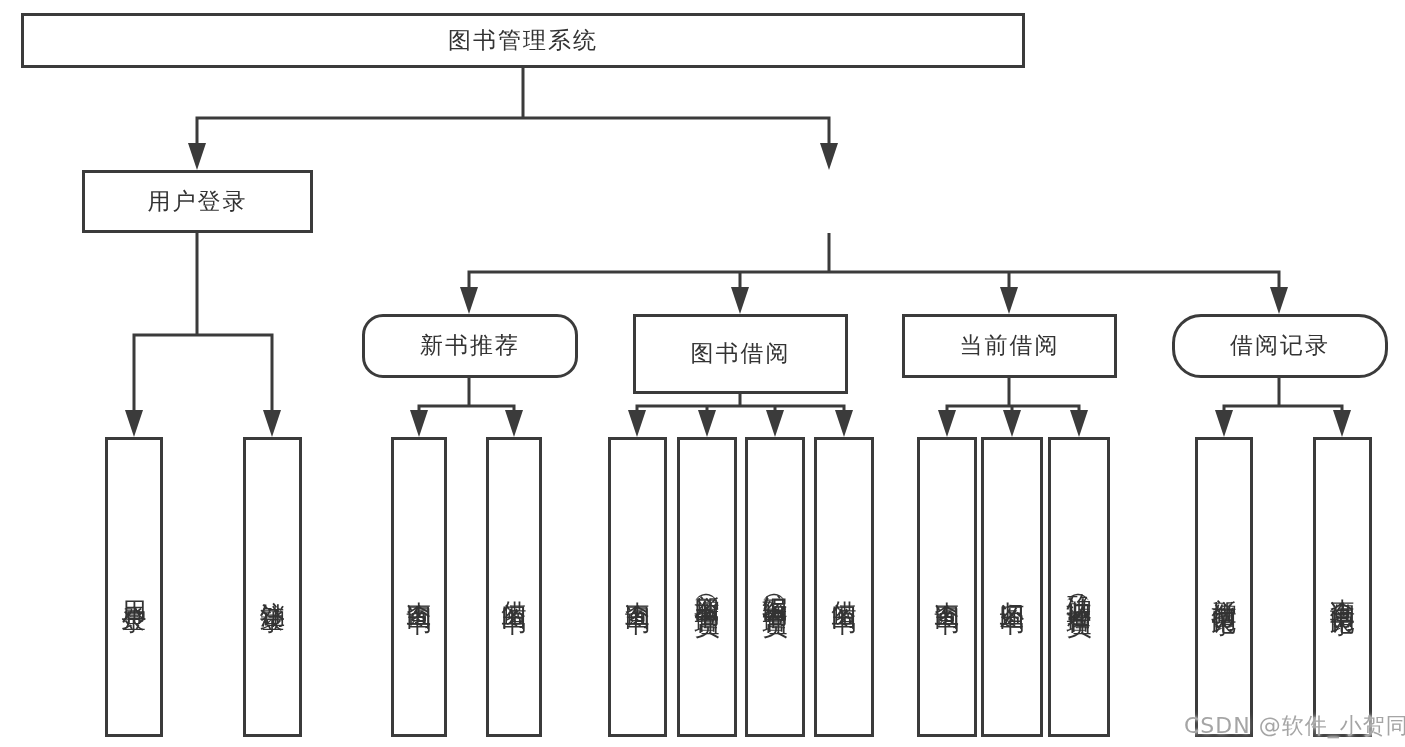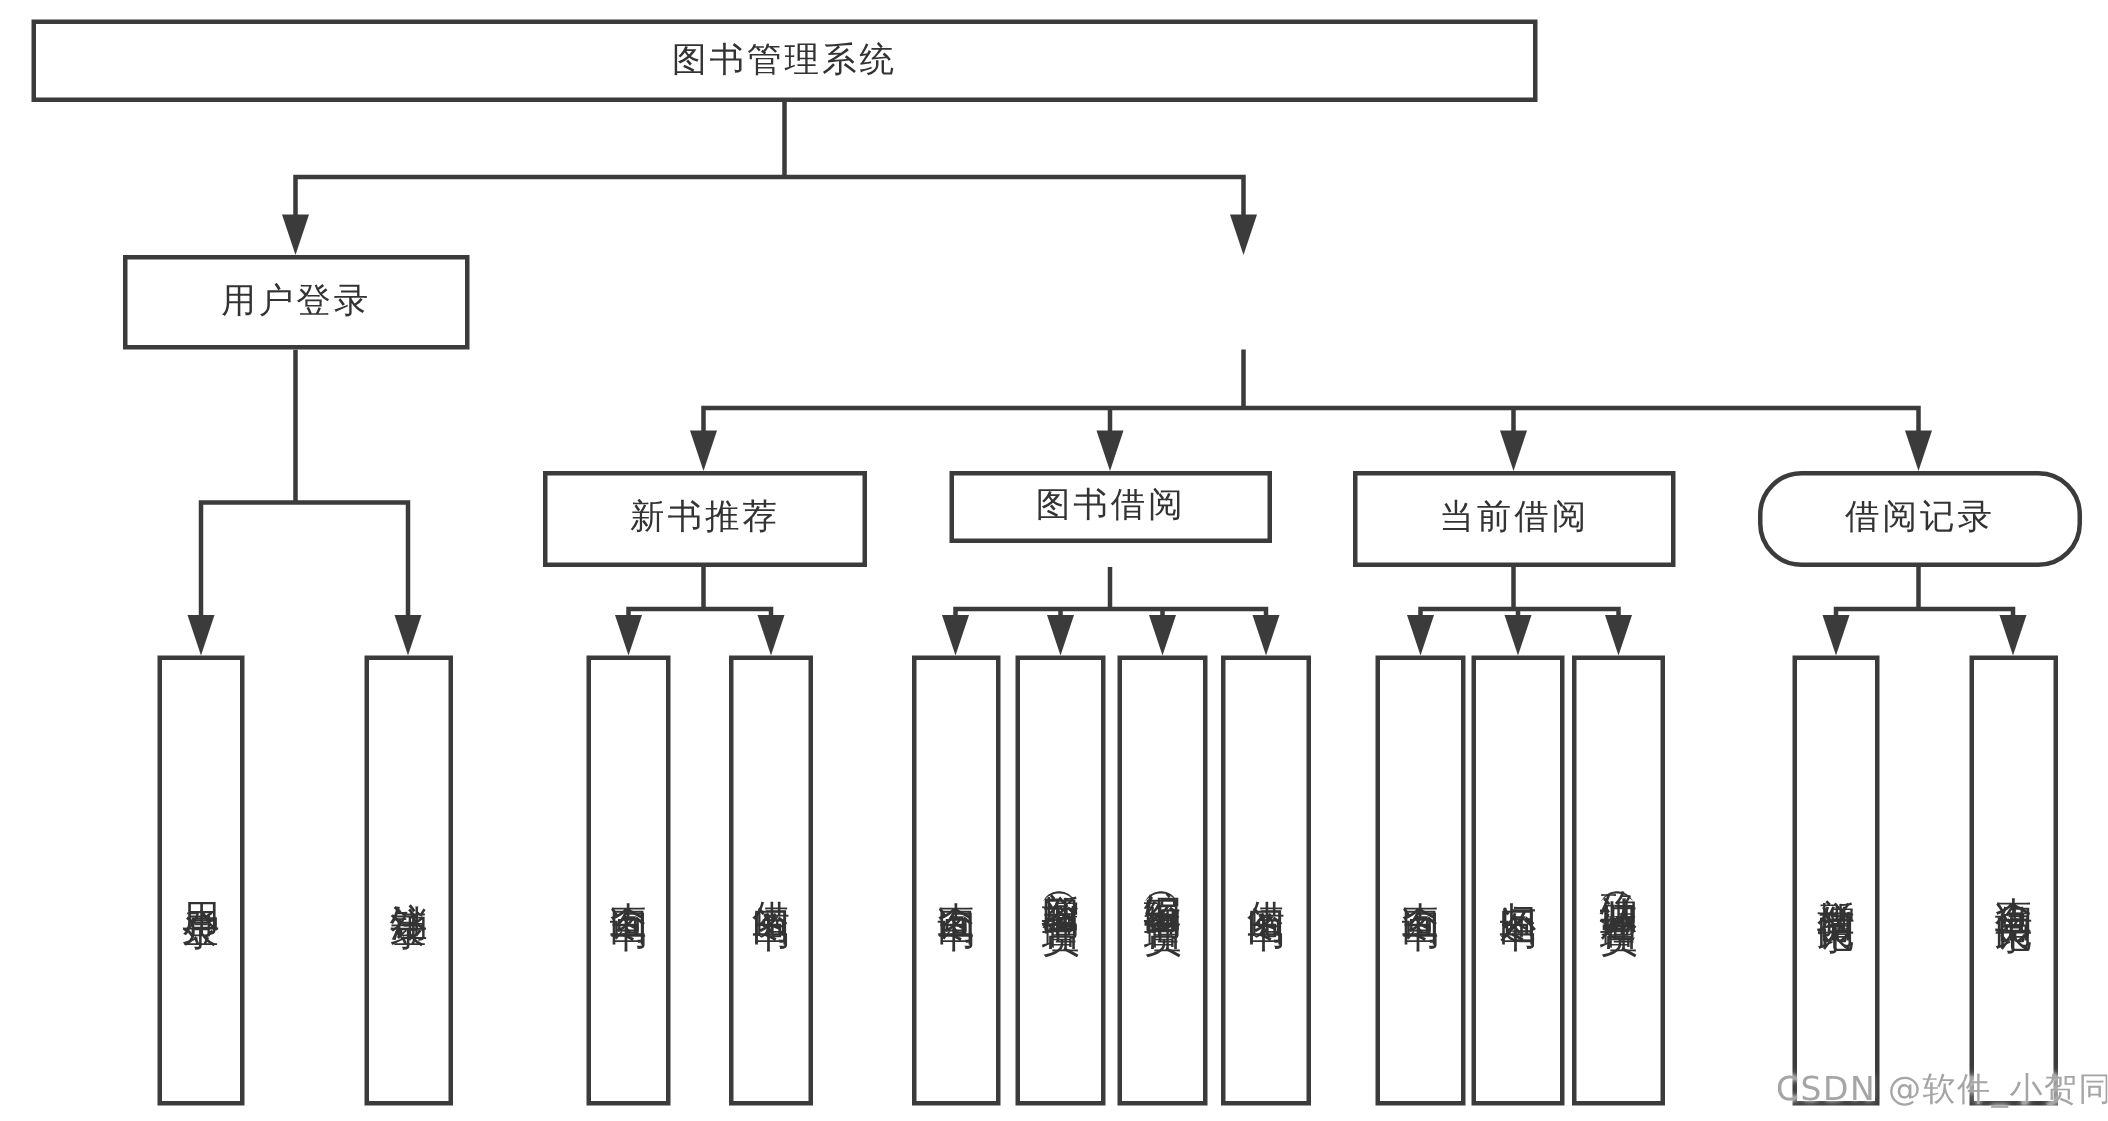--- a/index.html
+++ b/index.html
@@ -108,24 +108,24 @@
   </svg>
 
   <div class="box hbox" style="left:21px; top:13px; width:1004px; height:55px;">
     <span>图书管理系统</span>
   </div>
 
   <div class="box hbox" style="left:82px; top:170px; width:231px; height:63px;">
     <span>用户登录</span>
   </div>
 
-  <div class="box hbox" style="left:362px; top:314px; width:216px; height:64px;">
+  <div class="box hbox" style="left:362px; top:314px; width:216px; height:64px;border-radius:21px;">
     <span>新书推荐</span>
   </div>
-  <div class="box hbox" style="left:633px; top:314px; width:215px; height:48px;">
+  <div class="box hbox" style="left:633px; top:314px; width:215px; height:80px;">
     <span>图书借阅</span>
   </div>
   <div class="box hbox" style="left:902px; top:314px; width:215px; height:64px;">
     <span>当前借阅</span>
   </div>
   <div class="box hbox" style="left:1172px; top:314px; width:216px; height:64px;border-radius:29px;">
     <span>借阅记录</span>
   </div>
 
   <div class="box vbox" style="left:105px; top:437px; width:58px; height:300px;">

